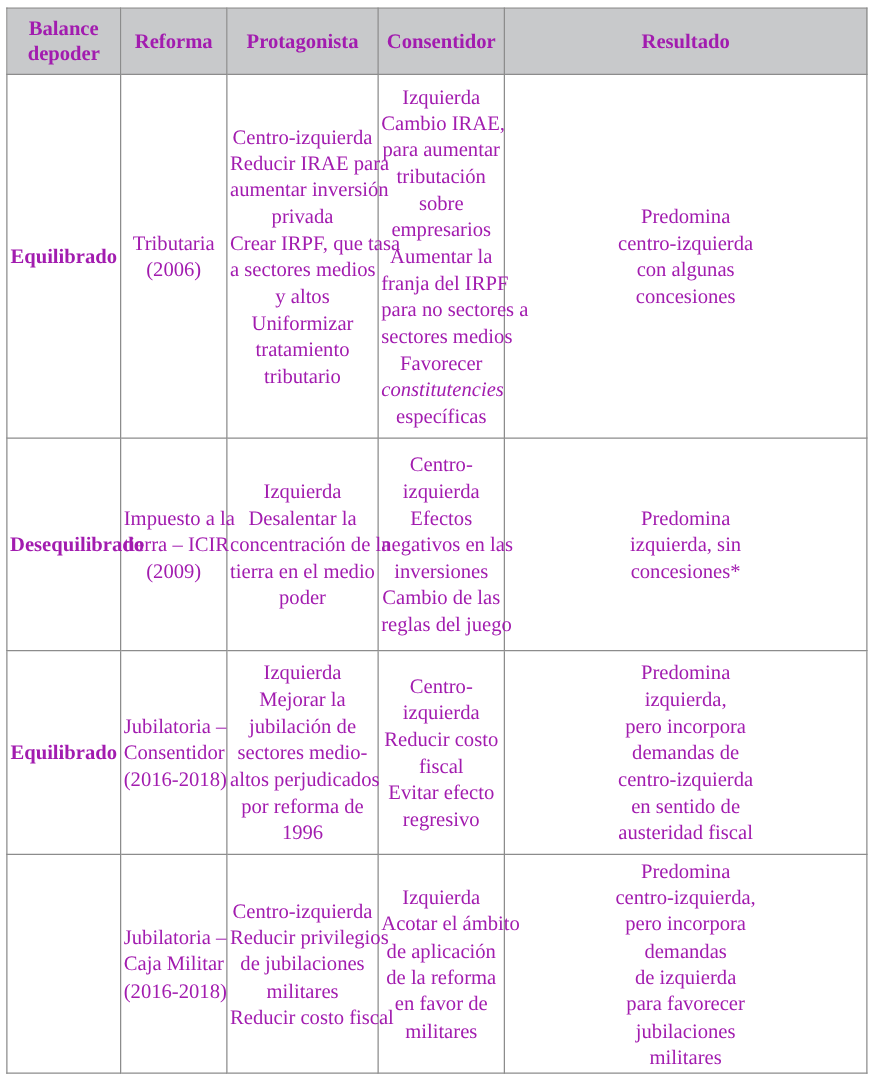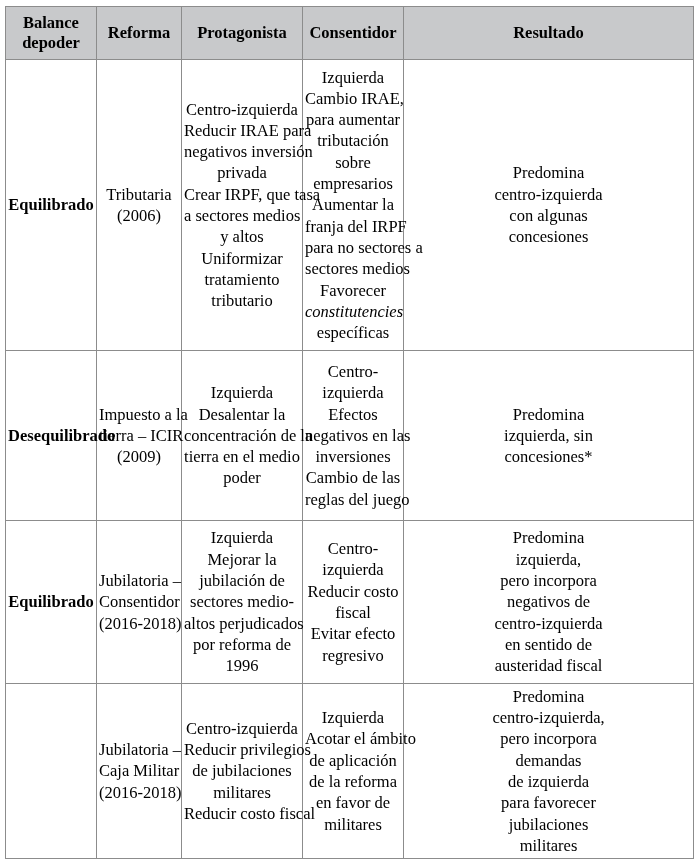--- a/index.html
+++ b/index.html
@@ -5,21 +5,21 @@
     html, body { margin: 0; padding: 0; background: #ffffff; }
     body { width: 697px; height: 866px; position: relative; overflow: hidden; }
     table.balance {
       position: absolute; left: 5px; top: 6px;
       border-collapse: collapse;
       table-layout: fixed;
       width: 688px;
       font-family: "Liberation Serif", "DejaVu Serif", serif;
       font-size: 16.5px;
       line-height: 21.3px;
-      color: #000000;
+      color: #a21caf;
     }
     table.balance th, table.balance td {
       border: 1.5px solid #8c8c8c;
       text-align: center;
       vertical-align: middle;
       padding: 0 2px;
     }
     table.balance th {
       background: #c8c9cb;
       font-weight: bold;
@@ -63,21 +63,21 @@
   <tbody>
     <tr class="r1">
       <td class="balance-cell">Equilibrado</td>
       <td>
           <span class="line">Tributaria</span>
           <span class="line">(2006)</span>
         </td>
       <td>
           <span class="line">Centro-izquierda</span>
           <span class="line">Reducir IRAE para</span>
-          <span class="line">negativos inversión</span>
+          <span class="line">aumentar inversión</span>
           <span class="line">privada</span>
           <span class="line">Crear IRPF, que tasa</span>
           <span class="line">a sectores medios</span>
           <span class="line">y altos</span>
           <span class="line">Uniformizar</span>
           <span class="line">tratamiento</span>
           <span class="line">tributario</span>
         </td>
       <td>
           <span class="line">Izquierda</span>
@@ -151,21 +151,21 @@
           <span class="line">izquierda</span>
           <span class="line">Reducir costo</span>
           <span class="line">fiscal</span>
           <span class="line">Evitar efecto</span>
           <span class="line">regresivo</span>
         </td>
       <td>
           <span class="line">Predomina</span>
           <span class="line">izquierda,</span>
           <span class="line">pero incorpora</span>
-          <span class="line">negativos de</span>
+          <span class="line">demandas de</span>
           <span class="line">centro-izquierda</span>
           <span class="line">en sentido de</span>
           <span class="line">austeridad fiscal</span>
         </td>
     </tr>
     <tr class="r4">
       <td class="balance-cell"></td>
       <td>
           <span class="line">Jubilatoria –</span>
           <span class="line">Caja Militar</span>

